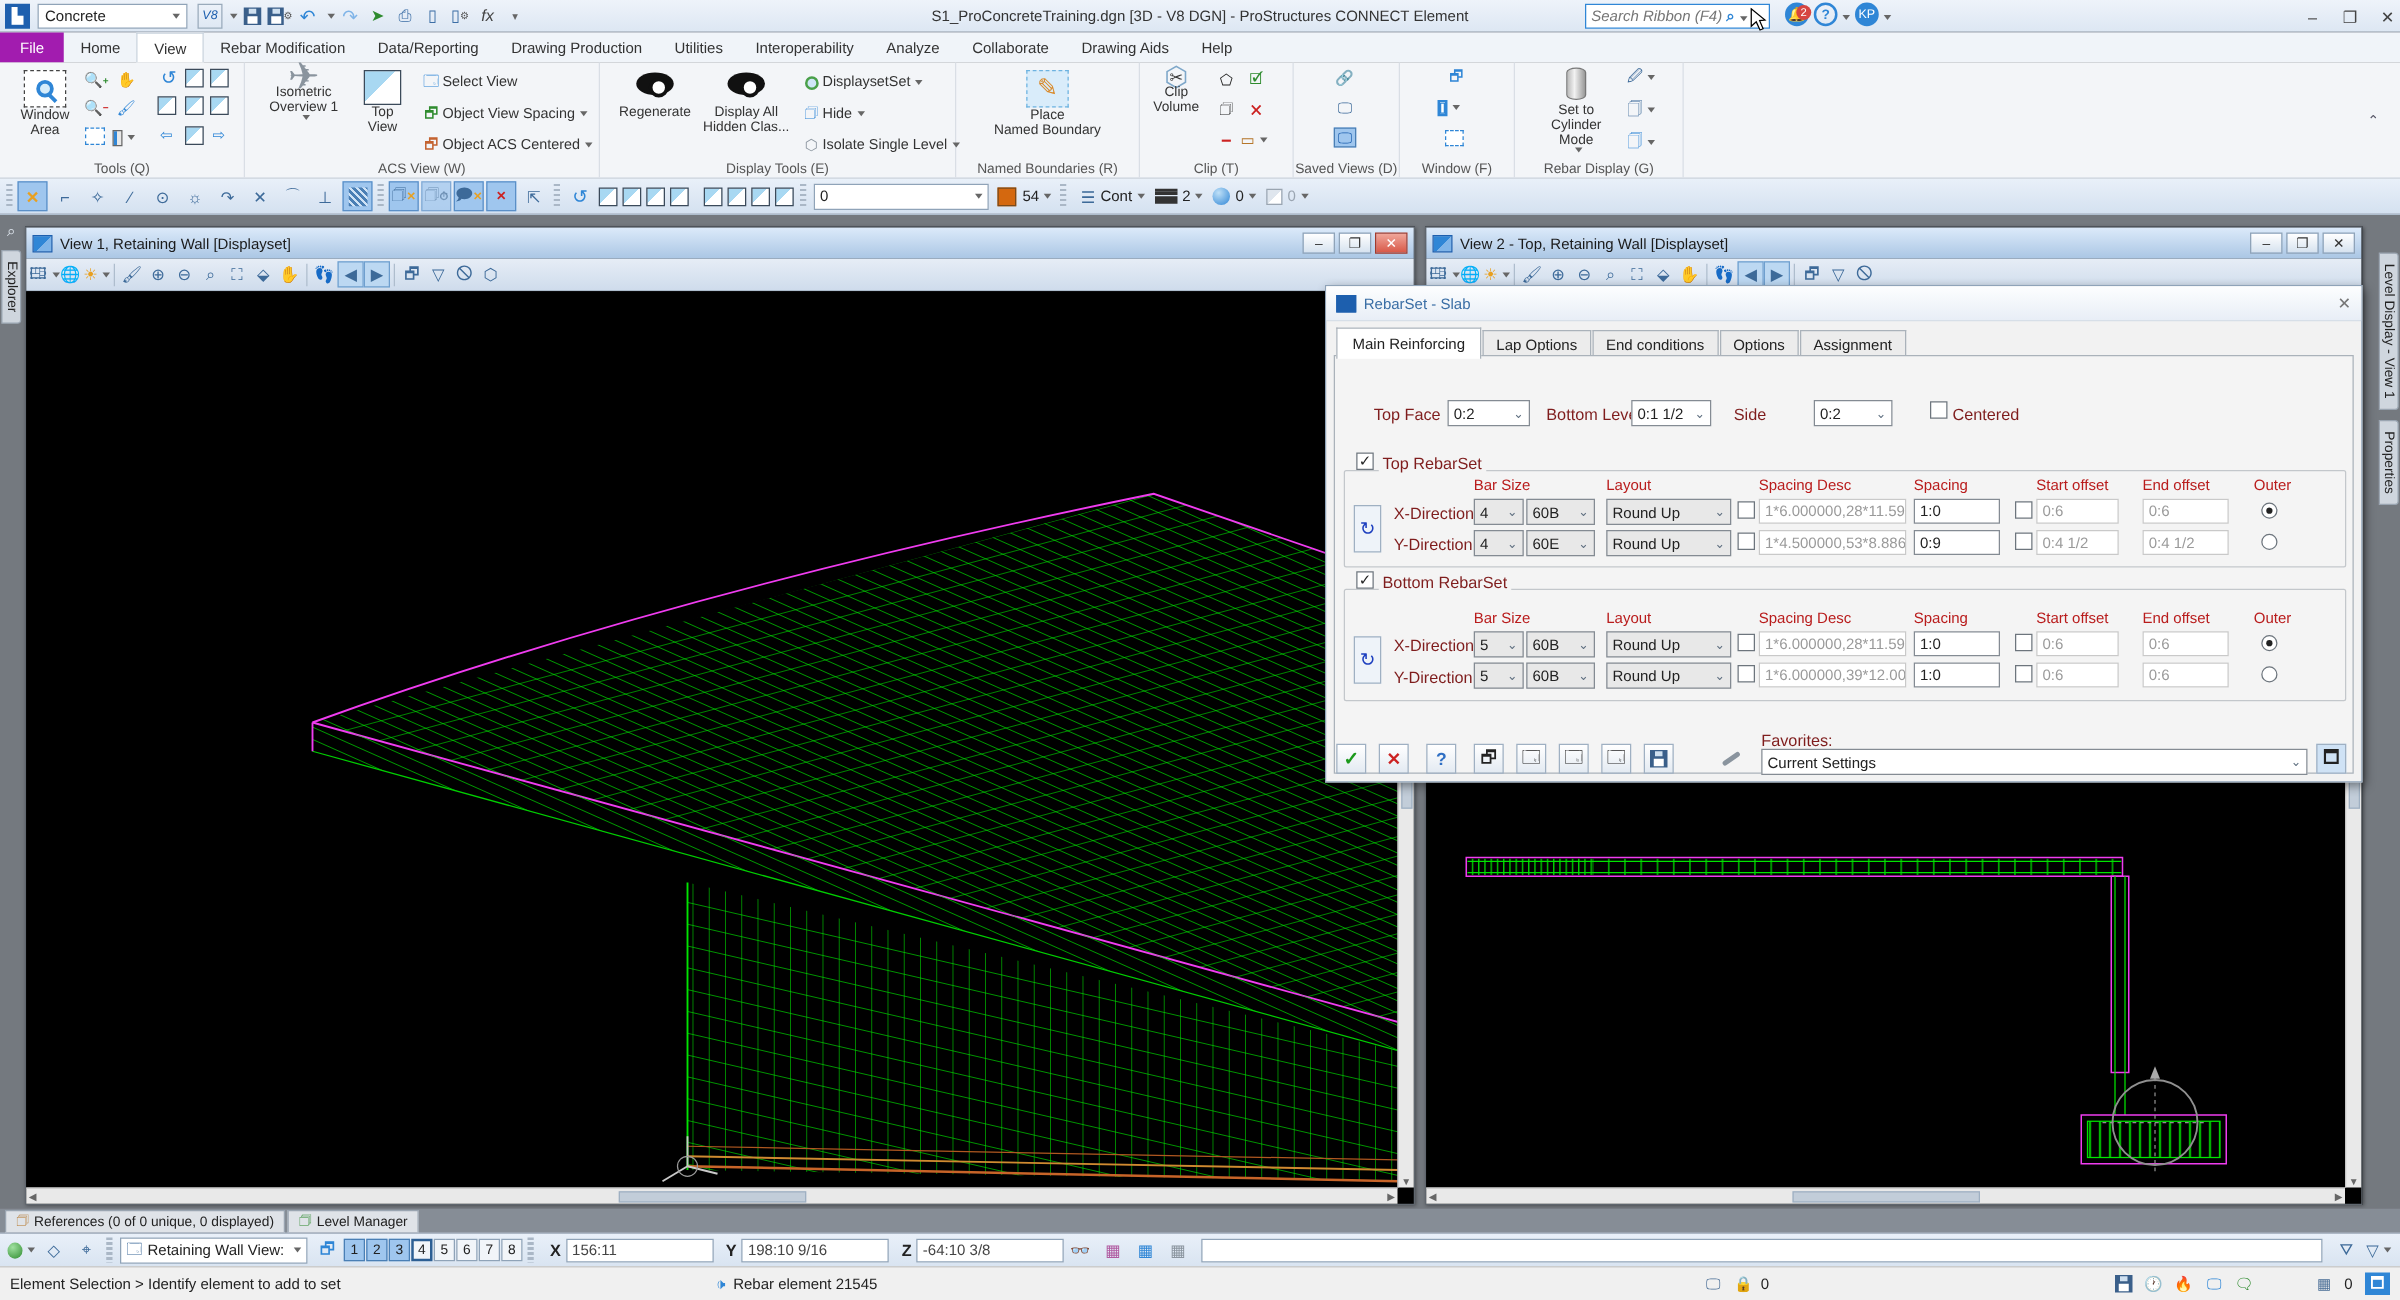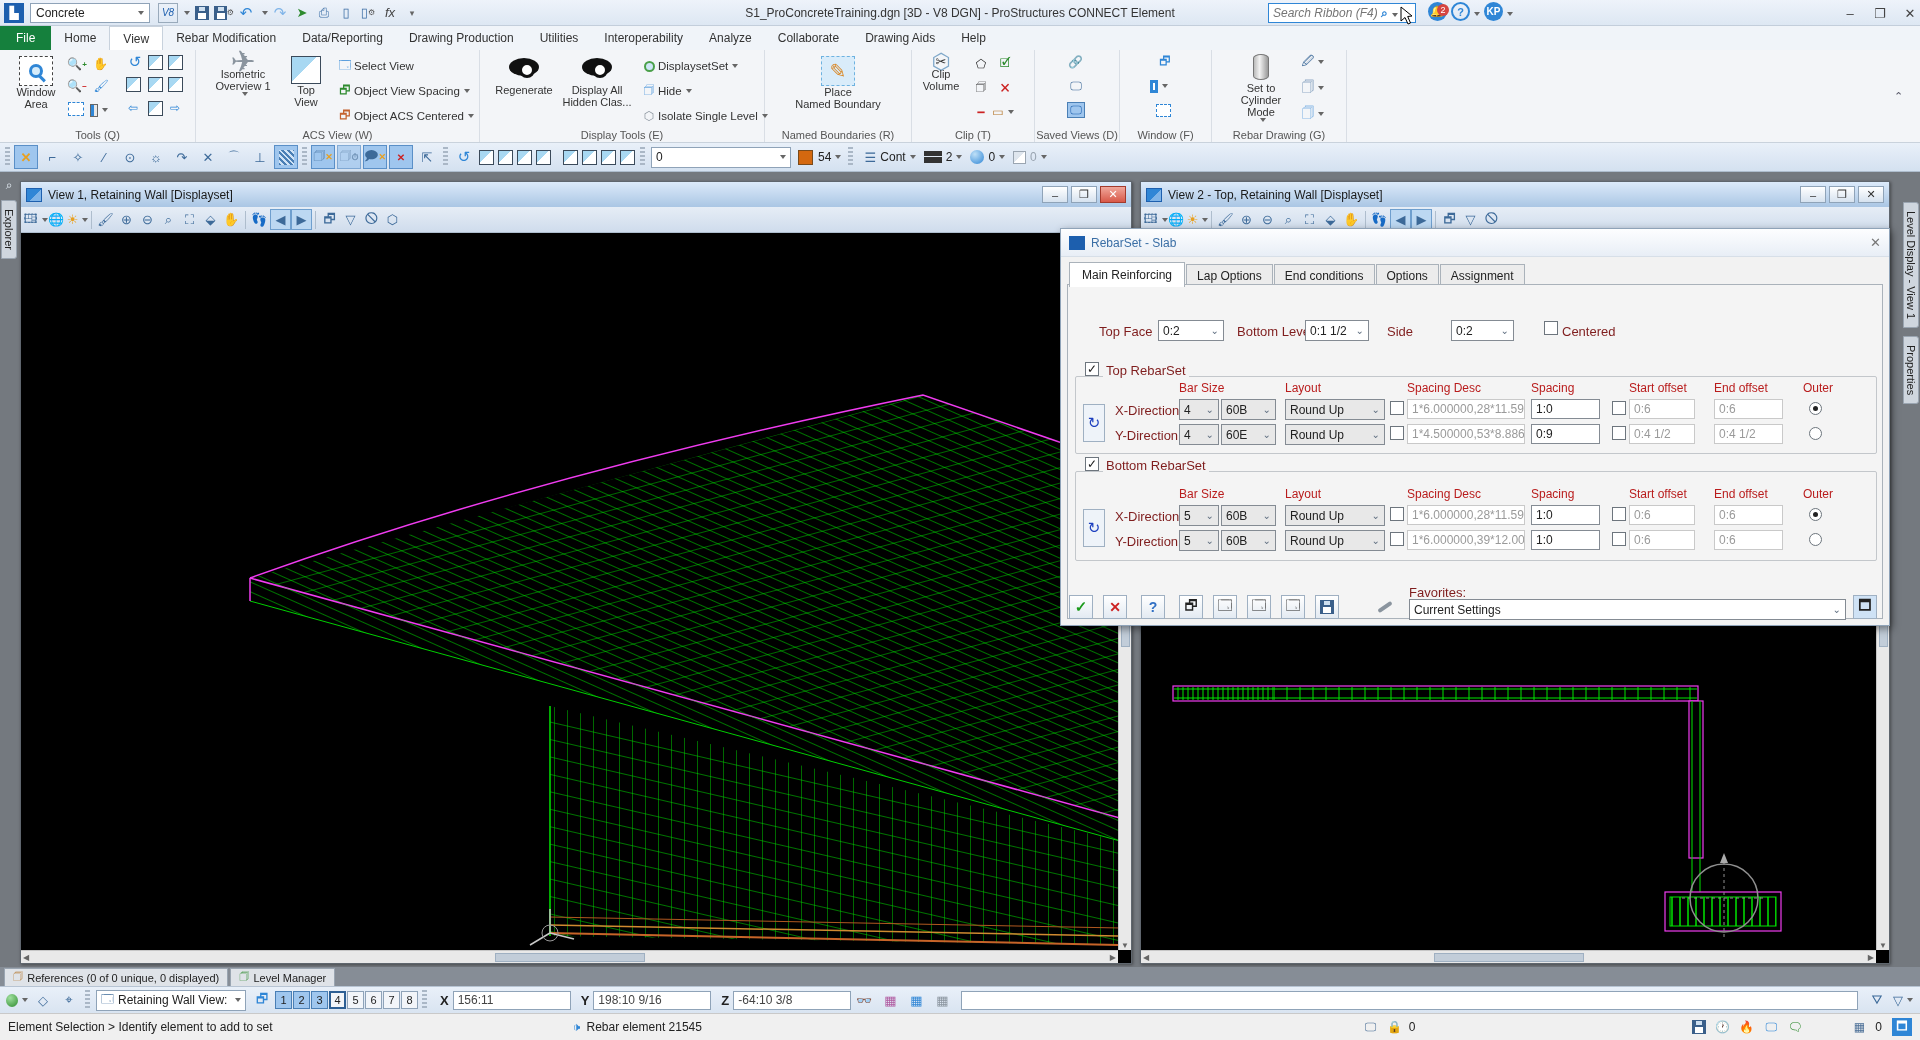--- a/index.html
+++ b/index.html
@@ -15,21 +15,21 @@
 .qcombo{width:120px;height:20px;background:#fff;border:1px solid #8fa3b8;padding:0 5px;display:flex;align-items:center;justify-content:space-between}
 .qico{width:20px;height:20px;display:flex;align-items:center;justify-content:center;font-size:13px;color:#3c6ea5;margin:0 1px}
 #apptitle{position:absolute;left:50%;transform:translateX(-50%);color:#333;font-size:12px;white-space:nowrap}
 #searchbox{position:absolute;left:1268px;top:3px;width:148px;height:20px;border:1px solid #2f86d6;background:#fff;display:flex;align-items:center;padding:0 4px}
 #searchbox input{border:none;outline:none;width:108px;font-style:italic;color:#777;font-size:12px;font-family:"Liberation Sans",sans-serif;background:transparent}
 .circbtn{width:19px;height:19px;border-radius:50%;display:flex;align-items:center;justify-content:center;margin-left:4px;font-size:11px}
 .winbtn{width:28px;height:20px;display:flex;align-items:center;justify-content:center;color:#444;font-size:13px;margin-left:2px}
 
 #rtabs{left:0;top:26px;width:1920px;height:24px;background:#f0f4f9;display:flex;align-items:flex-end}
 .rtab{padding:4px 13px;font-size:12px;color:#333;height:24px;display:flex;align-items:center}
-.rtab.file{background:#15803d;color:#fff;padding:4px 16px}
+.rtab.file{background:#a21caf;color:#fff;padding:4px 16px}
 .rtab.active{background:#fff;border:1px solid #c8d2dd;border-bottom:none}
 
 #ribbon{left:0;top:50px;width:1920px;height:93px;background:#f3f5f8;border-bottom:1px solid #c9d2dc}
 .rgroup{position:absolute;top:0;height:92px;border-right:1px solid #d9dee5}
 .rglabel{position:absolute;bottom:1px;left:0;right:0;text-align:center;font-size:11px;color:#555}
 .rbig{position:absolute;display:flex;flex-direction:column;align-items:center;text-align:center;font-size:11px;color:#333;line-height:12px}
 .rsmall{position:absolute;display:flex;align-items:center;font-size:11.5px;color:#333;white-space:nowrap}
 .cube{width:15px;height:15px;border:1.5px solid #3b4a5a;background:linear-gradient(135deg,#aydcf5,#fff);background:linear-gradient(135deg,#a8d8f2 45%,#ffffff 45%)}
 .mini{width:18px;height:16px;display:flex;align-items:center;justify-content:center;font-size:12px}
 .eye{width:30px;height:18px;border-radius:50%;background:#111;position:relative}
@@ -134,21 +134,21 @@
     <div id="apptitle">S1_ProConcreteTraining.dgn [3D - V8 DGN] - ProStructures CONNECT Element</div>
     <div id="searchbox">
       <input placeholder="Search Ribbon (F4)" style="">
       <span style="color:#2f86d6;font-weight:bold">⌕</span>
       <span class="dd"></span>
     </div>
     <div class="abs" style="left:1424px;top:2px;display:flex;align-items:center">
       <div class="circbtn" style="background:#2f86d6;color:#fff;position:relative">🔔<span style="position:absolute;right:-2px;top:2px;background:#d64541;color:#fff;font-size:9px;border-radius:50%;width:12px;height:12px;line-height:12px;text-align:center">2</span></div>
       <div class="circbtn" style="border:2px solid #2f86d6;color:#2f86d6;font-weight:bold">?</div>
       <span class="dd"></span>
-      <div class="circbtn" style="background:#2f86d6;color:#fff;font-size:10px;font-weight:bold">KP</div>
+      <div class="circbtn" style="background:#2f86d6;color:#fff;font-size:10px;font-weight:normal">KP</div>
       <span class="dd"></span>
     </div>
     <div class="abs" style="left:1834px;top:3px;display:flex">
       <div class="winbtn">–</div>
       <div class="winbtn">❐</div>
       <div class="winbtn">✕</div>
     </div>
   </div>
 
   <div id="rtabs" class="abs">
@@ -292,21 +292,21 @@
 
     <div class="rgroup" style="left:1212px;width:135px">
       <div class="rbig dd" style="left:14px;top:4px;width:70px">
         <span class="cyl"></span>
         <span style="margin-top:2px">Set to</span>
           <span>Cylinder Mode</span>
       </div>
       <span class="abs mini dd" style="left:92px;top:4px;color:#3d6a99">🖉</span>
       <span class="abs mini dd" style="left:92px;top:30px;color:#3d6a99">🗍</span>
       <span class="abs mini dd" style="left:92px;top:56px;color:#2f86d6">🗍</span>
-      <div class="rglabel">Rebar Drawing (G)</div>
+      <div class="rglabel">Rebar Display (G)</div>
     </div>
     <span class="abs" style="left:1894px;top:40px;color:#556;font-size:11px">⌃</span>
   </div>
 
   <div id="attribs" class="abs">
     <span class="grip"></span>
     <div class="tbtn sel" style="color:#e8a020;font-weight:bold">✕</div>
     <div class="tbtn">⌐</div>
     <div class="tbtn">✧</div>
     <div class="tbtn">∕</div>

